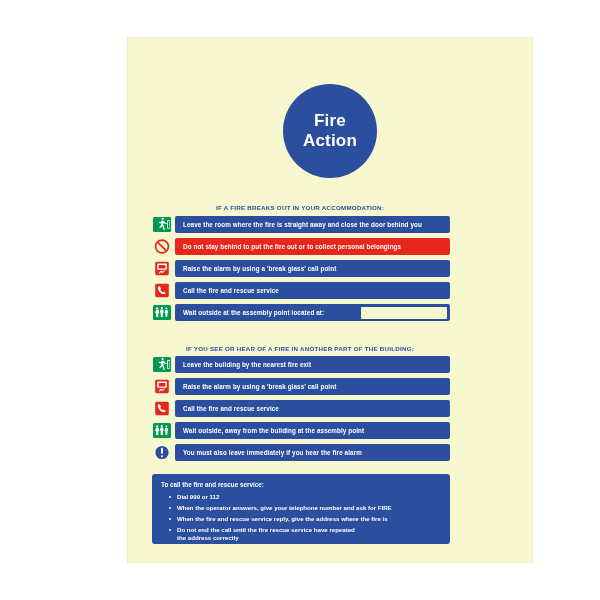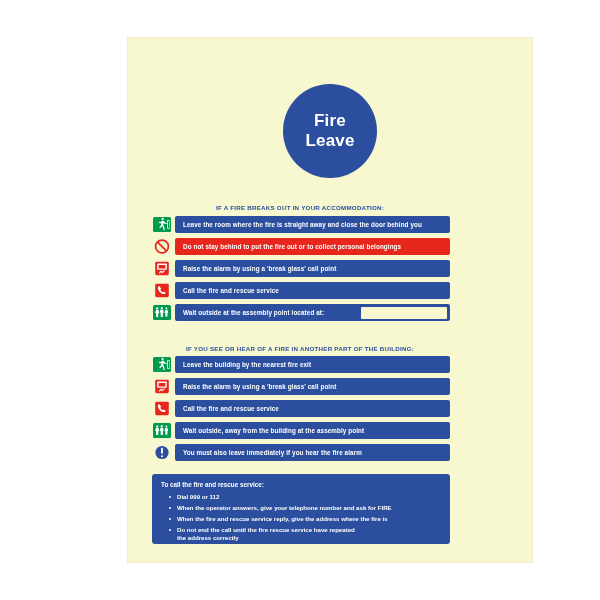--- a/index.html
+++ b/index.html
@@ -158,21 +158,21 @@
 </style>
 </head>
 <body>
 
 <div id="stage">
 
   <div id="poster">
 
     <div class="title-circle">
       <div class="t1">Fire</div>
-      <div class="t2">Leave</div>
+      <div class="t2">Action</div>
     </div>
 
     <div class="section-header" id="hdr1">IF A FIRE BREAKS OUT IN YOUR ACCOMMODATION:</div>
 
     <div class="rows" id="rows1">
 
       <div class="row">
         <div class="icon-box">
           <svg width="18" height="15" viewBox="0 0 18 15">
             <rect x="0" y="0" width="18" height="15" rx="1.5" fill="#009a4e"></rect>

